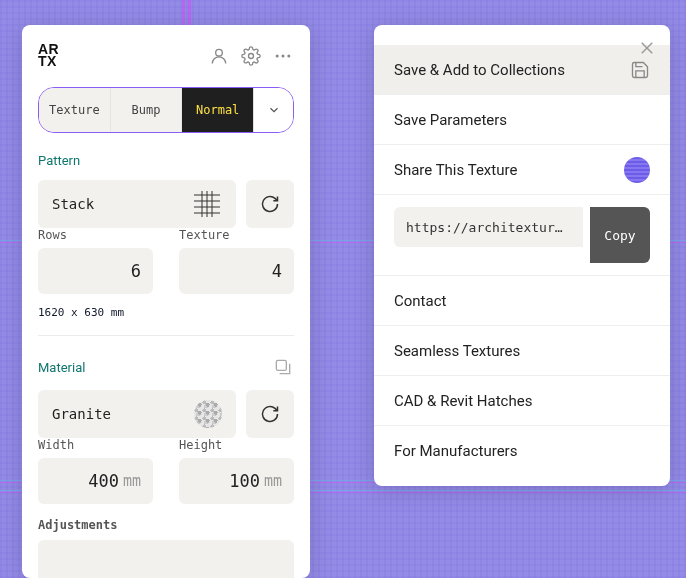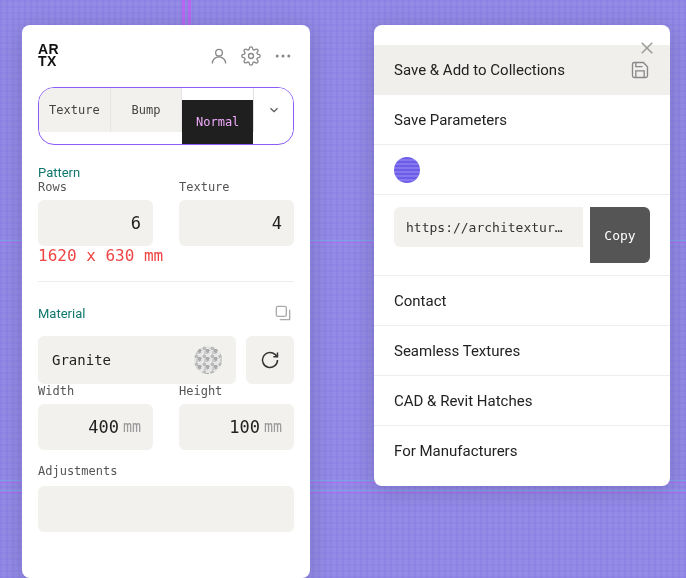--- a/index.html
+++ b/index.html
@@ -33,53 +33,53 @@
     .topbar { display:flex; justify-content:space-between; align-items:center; height:34px; }
     .logo { font-family:"Helvetica Neue",Arial,sans-serif; font-weight:600; font-size:14px; line-height:.85; letter-spacing:.5px; color:#111; }
     .topbar-icons { display:flex; gap:10px; align-items:center; color:#777; }
     .icon-btn { width:22px; height:22px; display:flex; align-items:center; justify-content:center; cursor:pointer; color:#888; }
     .icon-btn svg { width:20px; height:20px; }
 
     .tabrow { display:flex; margin-top:14px; border-radius:16px; overflow:hidden; border:1px solid #8b5cf6; }
     .tab { flex:1; height:44px; display:flex; align-items:center; justify-content:center;
       font-family:ui-monospace,Menlo,Consolas,monospace; font-size:12px; color:#444;
       background:#f2f1ee; cursor:pointer; }
-    .tab.active { background:#1f1f1f; color:#f0abfc;margin-top:12px; }
+    .tab.active { background:#1f1f1f; color:#fde047; }
     .tab.caret { flex:0 0 40px; background:#fff; border-left:1px solid #e0e0e0; }
     .tab:nth-child(2){ border-left:1px solid #e5e5e5; border-right:1px solid #e5e5e5; }
 
     .section { margin-top:20px; }
     .section-hd { font-size:13px; color:#0f766e; font-weight:400; display:flex; justify-content:space-between; align-items:center; }
     .pill-row { display:flex; gap:10px; margin-top:12px; }
     .pill { flex:1; height:48px; background:#f2f1ee; border-radius:6px; display:flex;
       align-items:center; justify-content:space-between; padding:0 14px;
       font-family:ui-monospace,Menlo,Consolas,monospace; font-size:14px; color:#222; cursor:pointer; }
     .pill-square { flex:0 0 48px; display:flex; align-items:center; justify-content:center; padding:0; }
     .pill-icon { width:30px; height:30px; }
 
     .field-row { display:flex; gap:26px; margin-top:0;align-items:center; }
     .field { flex:1; }
     .field-label { font-size:12px; color:#555; margin-bottom:6px; font-family:ui-monospace,Menlo,Consolas,monospace; }
     .field-box { height:46px; background:#f2f1ee; border-radius:6px; display:flex;
       align-items:center; justify-content:flex-end; padding:0 12px;
       font-family:ui-monospace,Menlo,Consolas,monospace; font-size:17px; color:#222; gap:4px; }
     .field-unit { color:#9a9a9a; font-size:15px; }
 
-    .dim-text { font-family:ui-monospace,Menlo,Consolas,monospace; font-size:16px; color:#ef4444; }
+    .dim-text { font-family:ui-monospace,Menlo,Consolas,monospace; font-size:11px; color:#0f172a; margin-top:12px; }
     .hr { border:none; border-top:1px solid #ececec; margin:16px 0 0; }
 
     .granite-swatch { width:28px; height:28px; border-radius:50%;
       background:radial-gradient(circle at 30% 30%, #bbb 0 2px, transparent 2px),
                  radial-gradient(circle at 70% 60%, #aaa 0 2px, transparent 2px),
                  radial-gradient(circle at 50% 80%, #ccc 0 2px, transparent 2px),
                  #e6e6e6;
       background-size:8px 8px;
     }
 
-    .adj-label { font-size:12px; color:#555; font-family:ui-monospace,Menlo,Consolas,monospace; margin-top:14px; }
+    .adj-label { font-size:12px; color:#555; font-family:ui-monospace,Menlo,Consolas,monospace; margin-top:14px;font-weight:bold; }
     .adj-row { margin-top:8px; height:46px; background:#f2f1ee; border-radius:6px;
       display:flex; align-items:center; justify-content:space-between; padding:0 14px;
       font-family:ui-monospace,Menlo,Consolas,monospace; font-size:14px; color:#222; }
 
     
     .right-close { position:absolute; right:14px; top:14px; color:#999; cursor:pointer; }
     .menu { padding:20px 0 10px; }
     .menu-item { height:50px; padding:0 20px; display:flex; align-items:center;
       justify-content:space-between; font-size:15px; color:#222;
       border-bottom:1px solid #eee; cursor:pointer; }
@@ -145,20 +145,40 @@
     <div class="tab active">Normal</div>
     <div class="tab caret">
       <svg width="14" height="14" viewBox="0 0 24 24" fill="none" stroke="#555" stroke-width="2">
           <polyline points="6 9 12 15 18 9"></polyline>
         </svg>
     </div>
   </div>
 
   <div class="section">
     <div class="section-hd">Pattern</div>
+    <div class="pill-row">
+      <div class="pill">
+        <span>Stack</span>
+        <svg class="pill-icon" viewBox="0 0 30 30" fill="none" stroke="#333" stroke-width="1">
+          <line x1="2" y1="6" x2="28" y2="6"></line>
+            <line x1="2" y1="12" x2="28" y2="12"></line>
+            <line x1="2" y1="18" x2="28" y2="18"></line>
+            <line x1="2" y1="24" x2="28" y2="24"></line>
+          <line x1="10" y1="2" x2="10" y2="28"></line>
+            <line x1="15" y1="2" x2="15" y2="28"></line>
+            <line x1="20" y1="2" x2="20" y2="28"></line>
+        </svg>
+      </div>
+      <div class="pill pill-square">
+        <svg width="20" height="20" viewBox="0 0 24 24" fill="none" stroke="#333" stroke-width="1.8">
+            <path d="M21 12a9 9 0 1 1-3-6.7L21 8"></path>
+            <polyline points="21 3 21 8 16 8"></polyline>
+          </svg>
+      </div>
+    </div>
     <div class="field-row">
       <div class="field">
         <div class="field-label">Rows</div>
         <div class="field-box">
             <span>6</span>
           </div>
       </div>
       <div class="field">
         <div class="field-label">Texture</div>
         <div class="field-box">
@@ -231,20 +251,21 @@
       <svg class="save-icon" viewBox="0 0 24 24" fill="none" stroke="currentColor" stroke-width="1.6">
           <path d="M19 21H5a2 2 0 0 1-2-2V5a2 2 0 0 1 2-2h11l5 5v11a2 2 0 0 1-2 2z"></path>
           <polyline points="17 21 17 13 7 13 7 21"></polyline>
           <polyline points="7 3 7 8 15 8"></polyline>
         </svg>
     </div>
     <div class="menu-item">
       <span>Save Parameters</span>
     </div>
     <div class="menu-item">
+      <span>Share This Texture</span>
       <span class="share-dot"></span>
     </div>
     <div class="share-row">
       <div class="share-input">https://architextur…</div>
       <div class="copy-btn">Copy</div>
     </div>
     <div class="menu-item">
       <span>Contact</span>
     </div>
     <div class="menu-item">

